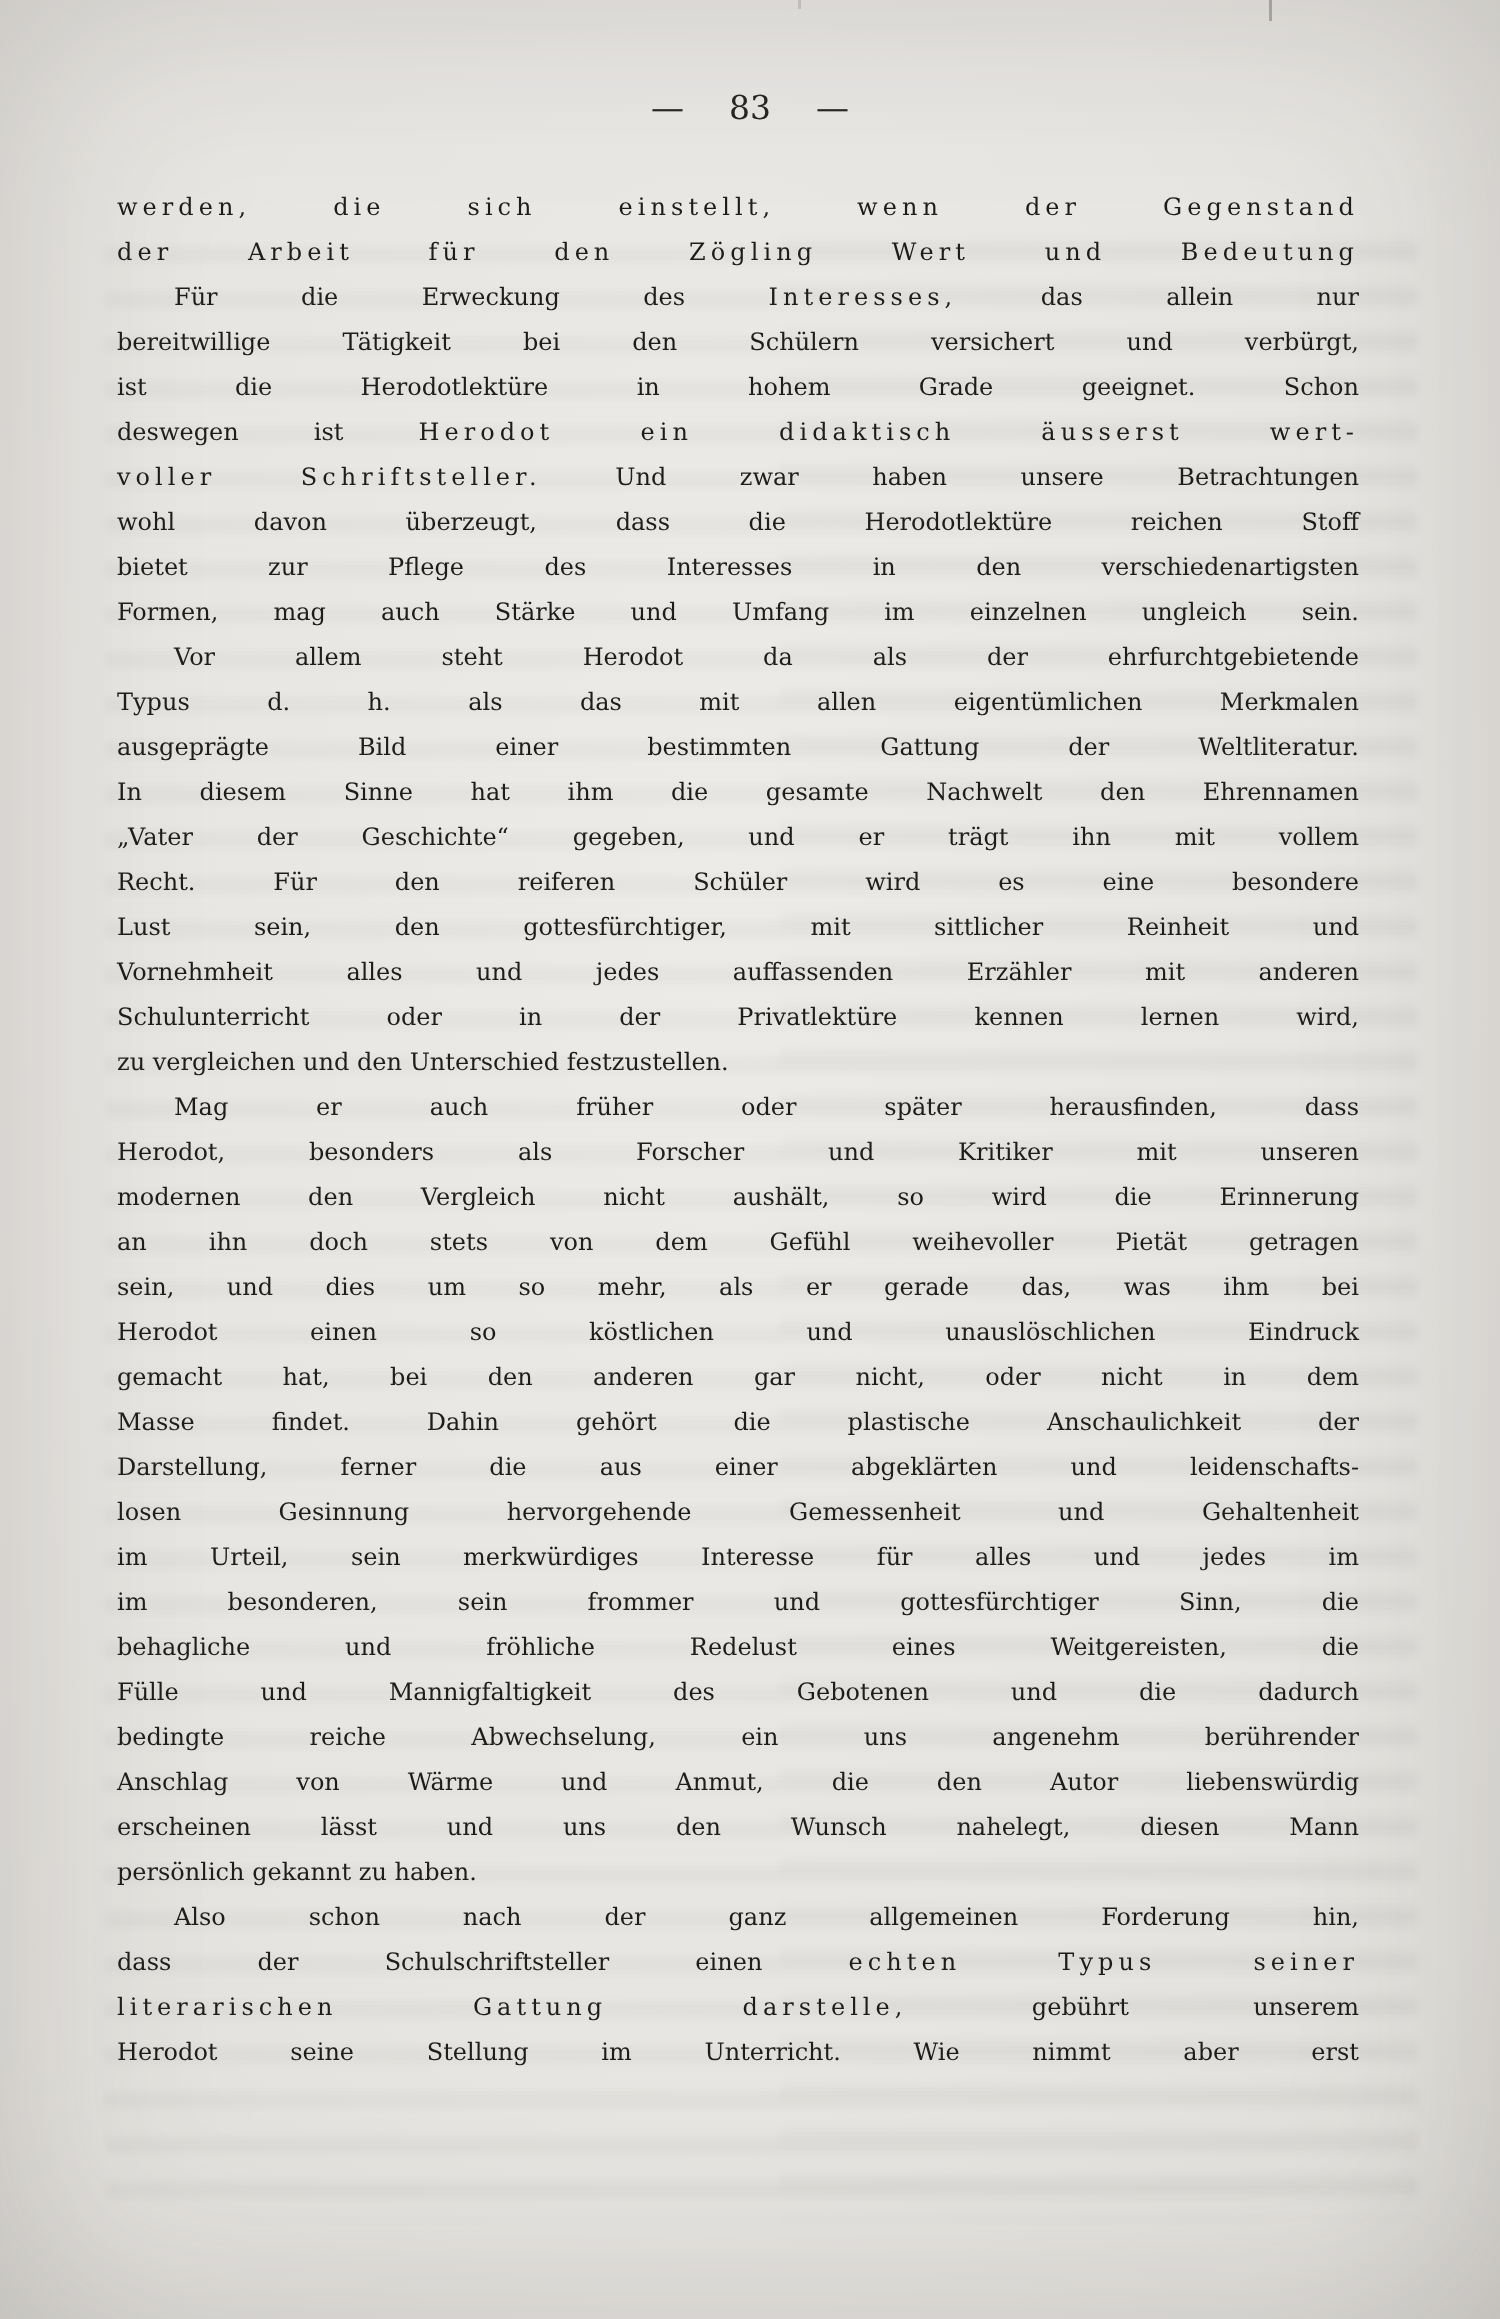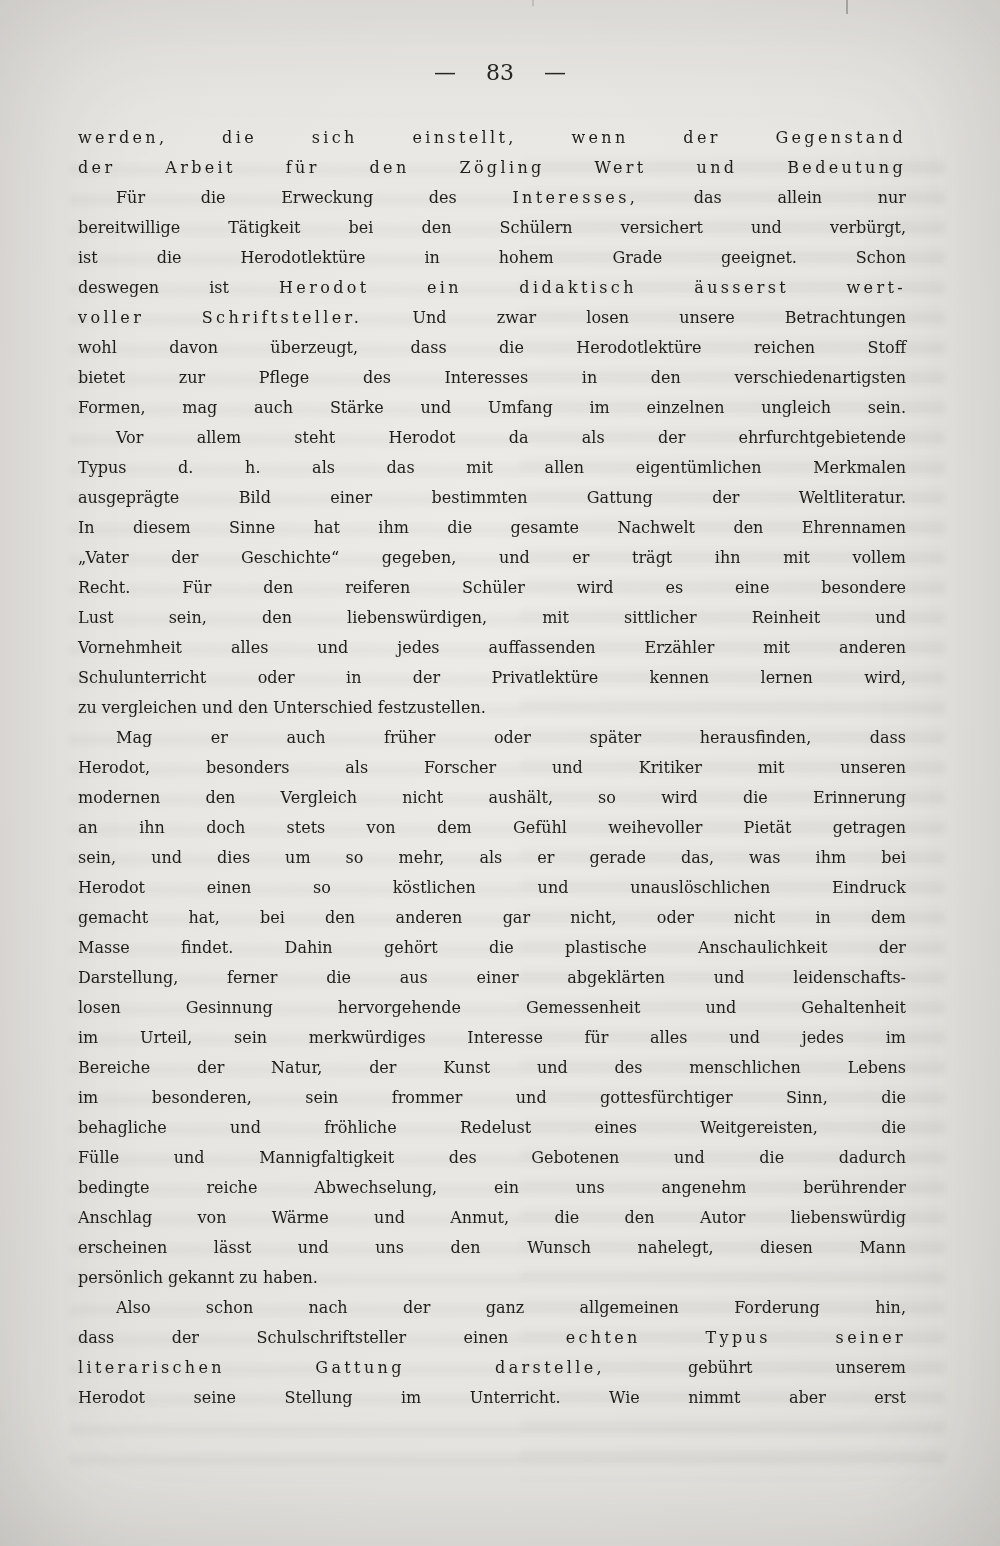--- a/index.html
+++ b/index.html
@@ -115,50 +115,49 @@
   <div class="text-block">
       <div class="para">
         <div class="line"><span class="g">werden, die sich einstellt, wenn der Gegenstand</span></div>
         <div class="line"><span class="g">der Arbeit für den Zögling Wert und Bedeutung</span></div>
       </div>
       <div class="para">
         <div class="line indent"><span class="n">Für die Erweckung des </span><span class="g">Interesses,</span><span class="n"> das allein nur</span></div>
         <div class="line"><span class="n">bereitwillige Tätigkeit bei den Schülern versichert und verbürgt,</span></div>
         <div class="line"><span class="n">ist die Herodotlektüre in hohem Grade geeignet. Schon</span></div>
         <div class="line"><span class="n">deswegen ist </span><span class="g">Herodot ein didaktisch äusserst wert-</span></div>
-        <div class="line"><span class="g">voller Schriftsteller.</span><span class="n"> Und zwar losen unsere Betrachtungen</span></div>
+        <div class="line"><span class="g">voller Schriftsteller.</span><span class="n"> Und zwar haben unsere Betrachtungen</span></div>
         <div class="line"><span class="n">wohl davon überzeugt, dass die Herodotlektüre reichen Stoff</span></div>
         <div class="line"><span class="n">bietet zur Pflege des Interesses in den verschiedenartigsten</span></div>
         <div class="line"><span class="n">Formen, mag auch Stärke und Umfang im einzelnen ungleich sein.</span></div>
       </div>
       <div class="para">
         <div class="line indent"><span class="n">Vor allem steht Herodot da als der ehrfurchtgebietende</span></div>
         <div class="line"><span class="n">Typus d. h. als das mit allen eigentümlichen Merkmalen</span></div>
         <div class="line"><span class="n">ausgeprägte Bild einer bestimmten Gattung der Weltliteratur.</span></div>
         <div class="line"><span class="n">In diesem Sinne hat ihm die gesamte Nachwelt den Ehrennamen</span></div>
         <div class="line"><span class="n">„Vater der Geschichte“ gegeben, und er trägt ihn mit vollem</span></div>
         <div class="line"><span class="n">Recht. Für den reiferen Schüler wird es eine besondere</span></div>
-        <div class="line"><span class="n">Lust sein, den liebenswürdigen, mit sittlicher Reinheit und</span></div>
+        <div class="line"><span class="n">Lust sein, den gottesfürchtiger, mit sittlicher Reinheit und</span></div>
         <div class="line"><span class="n">Vornehmheit alles und jedes auffassenden Erzähler mit anderen</span></div>
         <div class="line"><span class="n">Schulunterricht oder in der Privatlektüre kennen lernen wird,</span></div>
         <div class="line last"><span class="n">zu vergleichen und den Unterschied festzustellen.</span></div>
       </div>
       <div class="para">
         <div class="line indent"><span class="n">Mag er auch früher oder später herausfinden, dass</span></div>
         <div class="line"><span class="n">Herodot, besonders als Forscher und Kritiker mit unseren</span></div>
         <div class="line"><span class="n">modernen den Vergleich nicht aushält, so wird die Erinnerung</span></div>
         <div class="line"><span class="n">an ihn doch stets von dem Gefühl weihevoller Pietät getragen</span></div>
         <div class="line"><span class="n">sein, und dies um so mehr, als er gerade das, was ihm bei</span></div>
         <div class="line"><span class="n">Herodot einen so köstlichen und unauslöschlichen Eindruck</span></div>
         <div class="line"><span class="n">gemacht hat, bei den anderen gar nicht, oder nicht in dem</span></div>
         <div class="line"><span class="n">Masse findet. Dahin gehört die plastische Anschaulichkeit der</span></div>
         <div class="line"><span class="n">Darstellung, ferner die aus einer abgeklärten und leidenschafts-</span></div>
         <div class="line"><span class="n">losen Gesinnung hervorgehende Gemessenheit und Gehaltenheit</span></div>
         <div class="line"><span class="n">im Urteil, sein merkwürdiges Interesse für alles und jedes im</span></div>
-        <div class="line"><span class="n">Bereiche der Natur, der Kunst und des menschlichen Lebens</span></div>
         <div class="line"><span class="n">im besonderen, sein frommer und gottesfürchtiger Sinn, die</span></div>
         <div class="line"><span class="n">behagliche und fröhliche Redelust eines Weitgereisten, die</span></div>
         <div class="line"><span class="n">Fülle und Mannigfaltigkeit des Gebotenen und die dadurch</span></div>
         <div class="line"><span class="n">bedingte reiche Abwechselung, ein uns angenehm berührender</span></div>
         <div class="line"><span class="n">Anschlag von Wärme und Anmut, die den Autor liebenswürdig</span></div>
         <div class="line"><span class="n">erscheinen lässt und uns den Wunsch nahelegt, diesen Mann</span></div>
         <div class="line last"><span class="n">persönlich gekannt zu haben.</span></div>
       </div>
       <div class="para">
         <div class="line indent"><span class="n">Also schon nach der ganz allgemeinen Forderung hin,</span></div>

